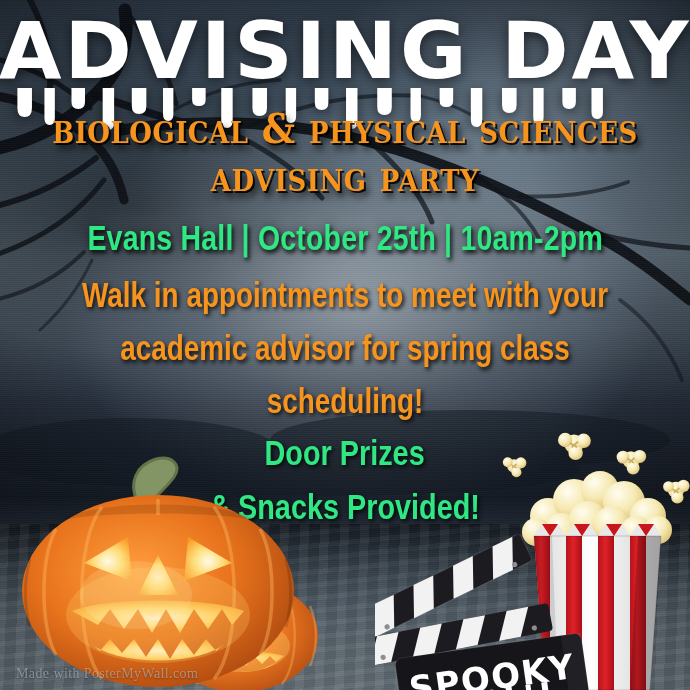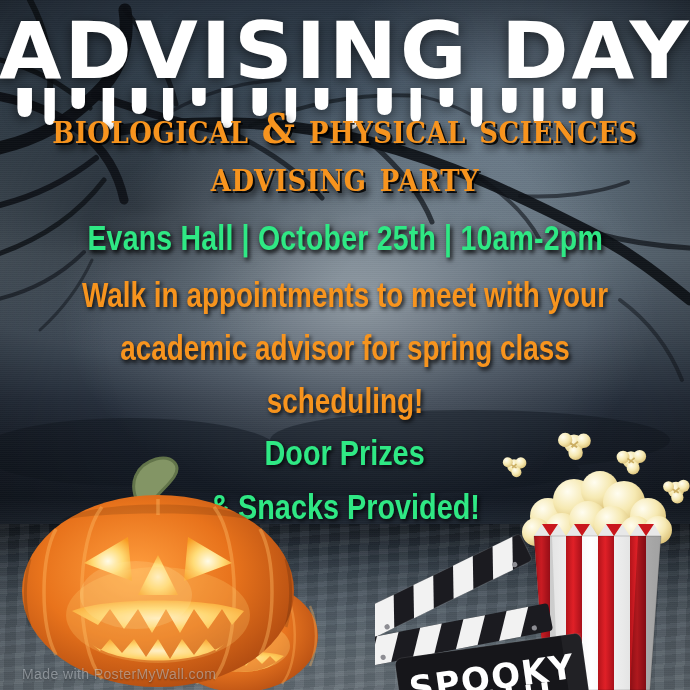--- a/index.html
+++ b/index.html
@@ -143,22 +143,22 @@
   }
 
   
   .art { position:absolute; inset:0; pointer-events:none; }
   .pumpkin-big { position:absolute; left: 10px; top: 455px; width: 300px; height: 235px; }
   .pumpkin-small { position:absolute; left: 140px; top: 550px; width: 200px; height: 145px; }
   .popcorn { position:absolute; left: 500px; top: 432px; width: 195px; height: 262px; }
   .clapper { position:absolute; left: 375px; top: 525px; width: 235px; height: 168px; }
 
   .watermark {
-    position: absolute; left: 22px; bottom: 8px;
-    font-family: Liberation Sans, sans-serif;
+    position: absolute; left: 16px; bottom: 8px;
+    font-family: Liberation Serif, serif;
     font-size: 14px;
     font-weight: 400;
     letter-spacing: 0.4px;
     color: rgba(205,212,218,0.50);
     text-shadow: 0 1px 2px rgba(0,0,0,0.4);
   }
 </style>
 </head>
 <body>
 

